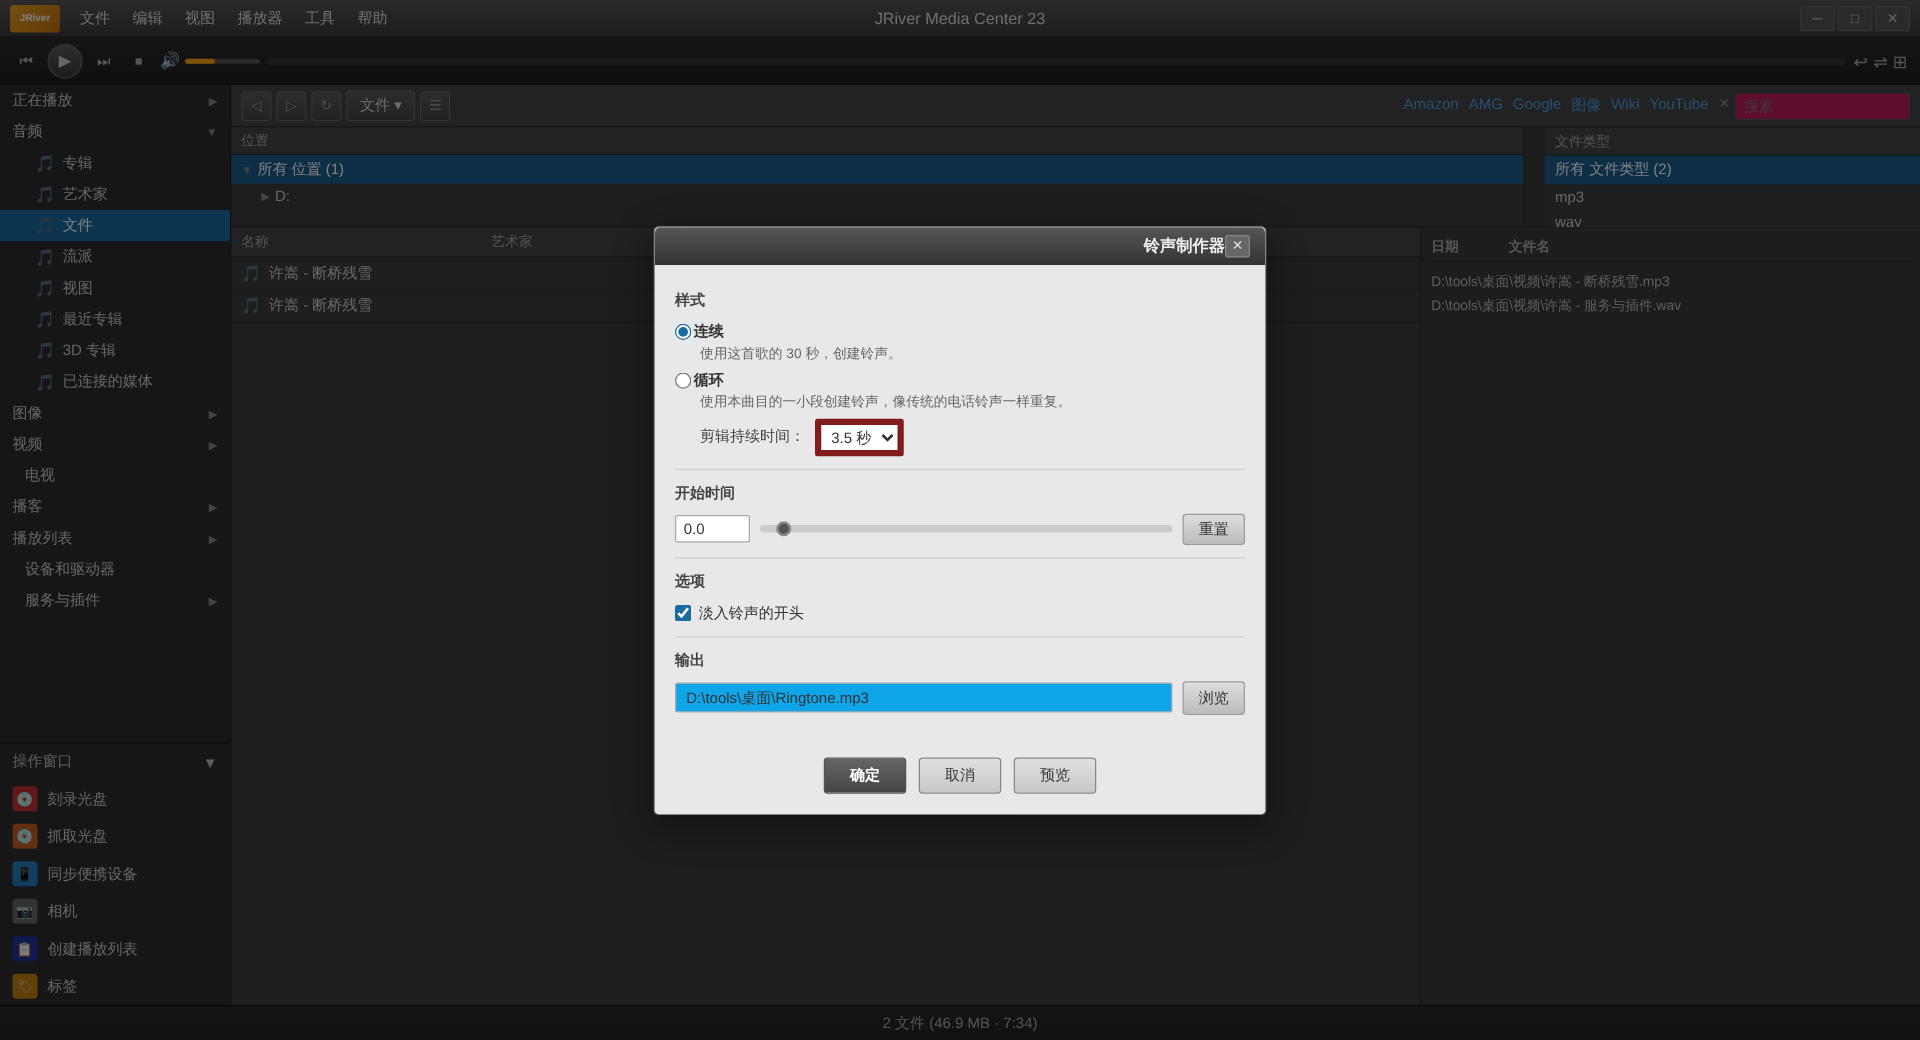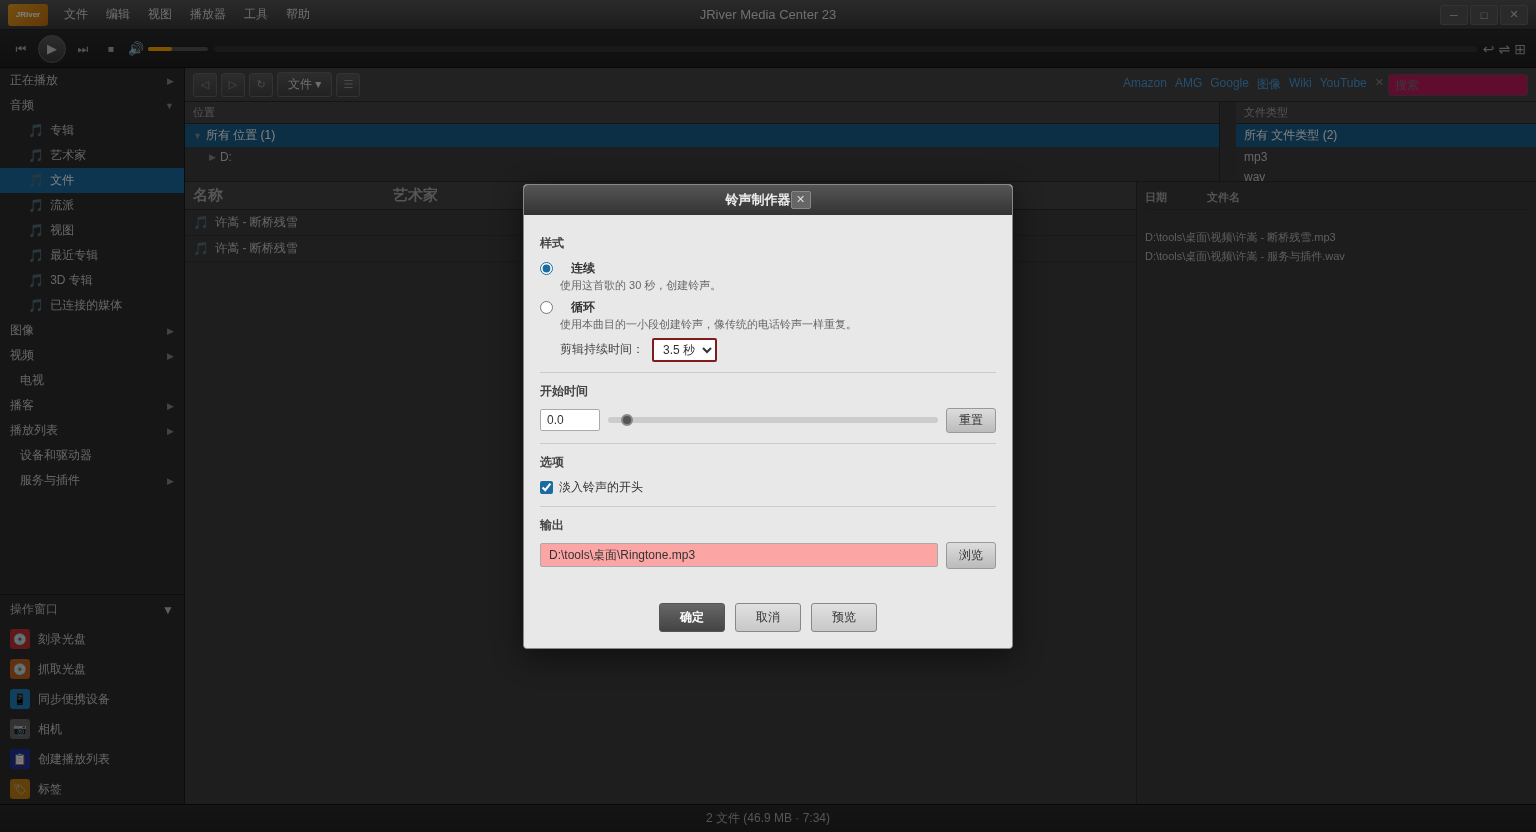--- a/index.html
+++ b/index.html
@@ -324,22 +324,22 @@
       position: relative;
     }
     .file-list-header {
       display: flex;
       background: #444;
       border-bottom: 1px solid #2a2a2a;
       padding: 4px 8px;
     }
     .file-list-col {
       color: #aaa;
-      font-size: 15px;
-      font-weight: bold;
+      font-size: 11px;
+      font-weight: normal;
     }
     .file-list-col-name { width: 200px; }
     .file-list-col-artist { width: 150px; }
     .file-list-row {
       display: flex;
       align-items: center;
       padding: 4px 8px;
       border-bottom: 1px solid #333;
       cursor: pointer;
     }
@@ -355,21 +355,21 @@
       padding: 8px;
       flex-shrink: 0;
     }
     .right-panel-header {
       display: flex;
       font-size: 11px;
       color: #aaa;
       font-weight: bold;
       border-bottom: 1px solid #333;
       padding-bottom: 4px;
-      margin-bottom: 18px;
+      margin-bottom: 6px;
       gap: 40px;
     }
     .right-panel-row {
       font-size: 11px;
       color: #bbb;
       padding: 2px 0;
       word-break: break-all;
     }
 
     
@@ -402,21 +402,21 @@
       border: 1px solid #888;
       border-radius: 4px;
       box-shadow: 0 8px 32px rgba(0,0,0,0.5);
       color: #333;
     }
     .dialog-title-bar {
       background: linear-gradient(to bottom, #555, #333);
       padding: 6px 12px;
       display: flex;
       align-items: center;
-      justify-content: center;
+      justify-content: flex-end;
       border-radius: 4px 4px 0 0;
     }
     .dialog-title {
       color: #eee;
       font-size: 13px;
       font-weight: bold;
     }
     .dialog-close-btn {
       width: 20px;
       height: 18px;
@@ -443,21 +443,21 @@
     }
     .radio-group {
       display: flex;
       flex-direction: column;
       gap: 6px;
       margin-bottom: 4px;
     }
     .radio-item {
       display: flex;
       align-items: flex-start;
-      gap: 18px;
+      gap: 2px;
     }
     .radio-input {
       margin-top: 2px;
       cursor: pointer;
       accent-color: #1a6ba0;
     }
     .radio-label {
       font-size: 12px;
       color: #333;
       font-weight: bold;
@@ -474,26 +474,25 @@
       gap: 8px;
       margin-left: 20px;
       margin-top: 6px;
     }
     .loop-extra label {
       font-size: 12px;
       color: #444;
     }
     .loop-select {
       padding: 2px 4px;
-      border: 2px solid #7f1d1d;
+      border: 5px solid #7f1d1d;
       background: white;
       font-size: 12px;
       color: #333;
       border-radius: 2px;
-      text-align: right;
     }
     .separator {
       height: 1px;
       background: #ccc;
       margin: 10px 0;
     }
     .start-time-area {
       margin-bottom: 8px;
     }
     .start-time-row {
@@ -561,21 +560,21 @@
     .output-row {
       display: flex;
       align-items: center;
       gap: 8px;
       margin-top: 6px;
     }
     .output-input {
       flex: 1;
       padding: 4px 8px;
       border: 1px solid #aaa;
-      background: #fca5a5;
+      background: #0ea5e9;
       font-size: 12px;
       color: #333;
       border-radius: 2px;
     }
     .browse-btn {
       padding: 4px 12px;
       background: linear-gradient(to bottom, #ddd, #bbb);
       border: 1px solid #999;
       border-radius: 3px;
       font-size: 12px;

